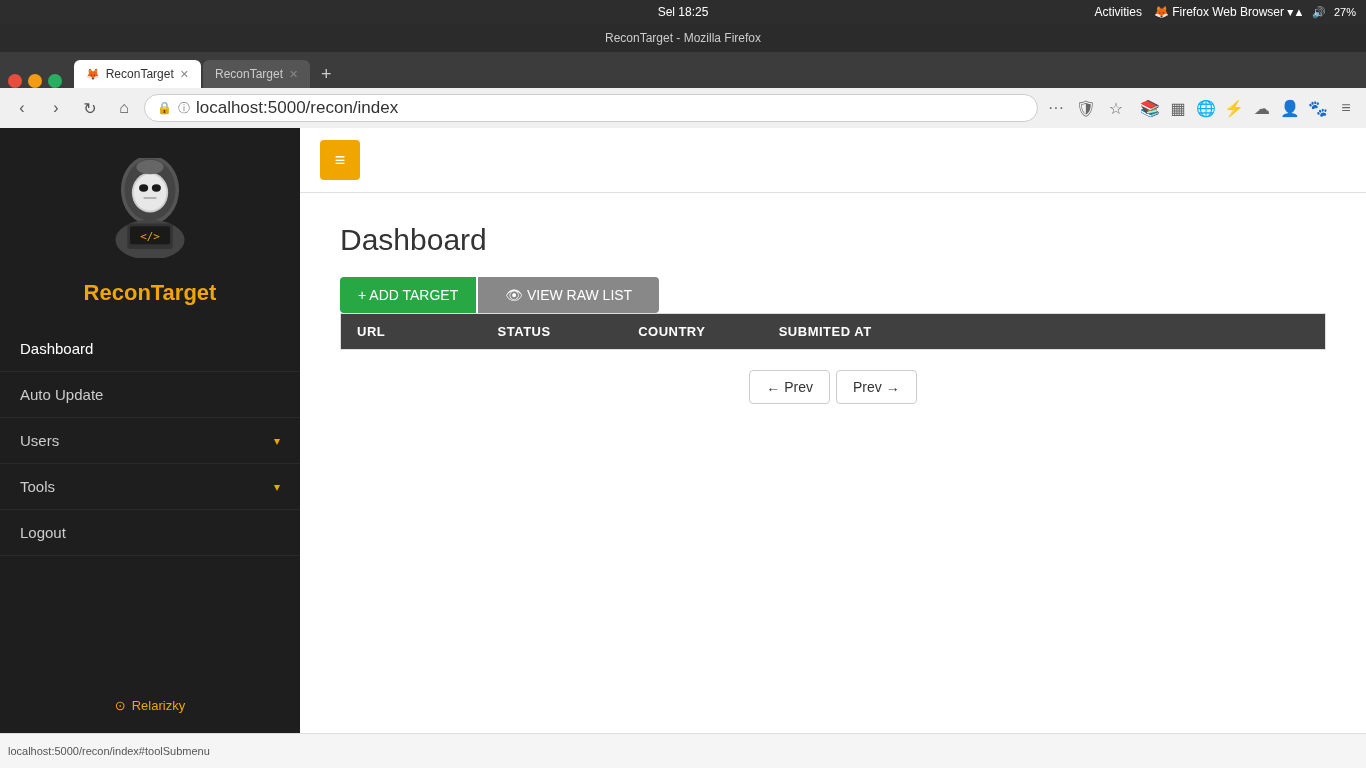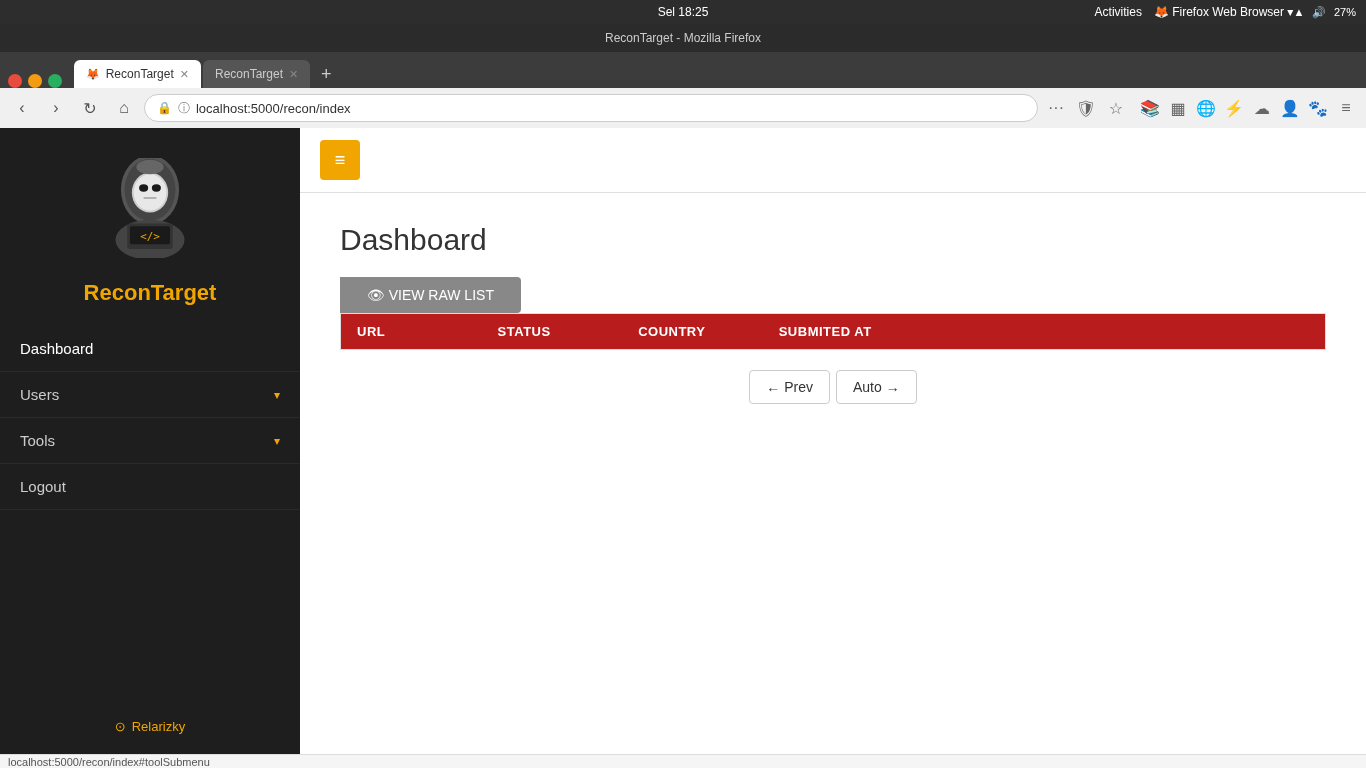--- a/index.html
+++ b/index.html
@@ -82,21 +82,21 @@
       height: 28px;
       border: 1px solid #ccc;
       border-radius: 14px;
       padding: 0 12px;
       font-size: 13px;
       background: #fff;
       display: flex;
       align-items: center;
       gap: 6px;
     }
-    .address-text { color: #333; font-size: 13px; }
+    .address-text { color: #333; font-size: 17px; }
     .nav-icons { display: flex; gap: 6px; align-items: center; }
     .nav-icon { font-size: 16px; color: #666; cursor: pointer; width: 24px; height: 24px; display: flex; align-items: center; justify-content: center; }
 
     
     .app-layout {
       display: flex;
       flex: 1;
       overflow: hidden;
     }
 
@@ -221,21 +221,21 @@
       padding: 10px 27px;
       font-size: 14px;
       cursor: pointer;
       border-radius: 0 4px 4px 0;
     }
     .table-container {
       width: 100%;
       border: 1px solid #ddd;
     }
     .table-header {
-      background: #b91c1c;
+      background: #404040;
       display: grid;
       grid-template-columns: 1fr 1fr 1fr 1.5fr 1.5fr 1fr;
       color: #fff;
     }
     .th {
       padding: 10px 16px;
       font-size: 13px;
       font-weight: bold;
       text-transform: uppercase;
       letter-spacing: 0.5px;
@@ -256,21 +256,21 @@
       color: #333;
     }
 
     
     .status-bar {
       background: #f5f5f5;
       border-top: 1px solid #ddd;
       padding: 2px 8px;
       font-size: 11px;
       color: #555;
-      height: 14px;
+      height: 35px;
       display: flex;
       align-items: center;
       flex-shrink: 0;
     }
   </style>
 </head>
 <body>
 
 <div class="os-bar">
   <div class="os-bar-left">
@@ -364,20 +364,23 @@
 
         <ellipse cx="50" cy="10" rx="15" ry="8" fill="#666"></ellipse>
       </svg>
     </div>
     <div class="sidebar-brand">ReconTarget</div>
     <div class="sidebar-nav">
       <div class="sidebar-nav-item active">
         <span>Dashboard</span>
       </div>
       <div class="sidebar-nav-item">
+        <span>Auto Update</span>
+      </div>
+      <div class="sidebar-nav-item">
         <span>Users</span>
         <span class="arrow">▾</span>
       </div>
       <div class="sidebar-nav-item">
         <span>Tools</span>
         <span class="arrow">▾</span>
       </div>
       <div class="sidebar-nav-item">
         <span>Logout</span>
       </div>
@@ -390,34 +393,35 @@
 
   <div class="main-content">
     <div class="top-bar">
       <button class="menu-btn">
         <span>≡</span>
       </button>
     </div>
     <div class="content-area">
       <h1 class="page-title">Dashboard</h1>
       <div class="action-buttons">
+        <button class="btn-add">+ ADD TARGET</button>
         <button class="btn-view">👁 VIEW RAW LIST</button>
       </div>
       <div class="table-container">
         <div class="table-header">
           <div class="th">URL</div>
           <div class="th">STATUS</div>
           <div class="th">COUNTRY</div>
           <div class="th">SUBMITED AT</div>
         </div>
 
       </div>
       <div class="pagination">
         <button class="page-btn">← Prev</button>
-        <button class="page-btn">Auto →</button>
+        <button class="page-btn">Prev →</button>
       </div>
     </div>
   </div>
 </div>
 
 <div class="status-bar">
   <span>localhost:5000/recon/index#toolSubmenu</span>
 </div>
 
 </body></html>

